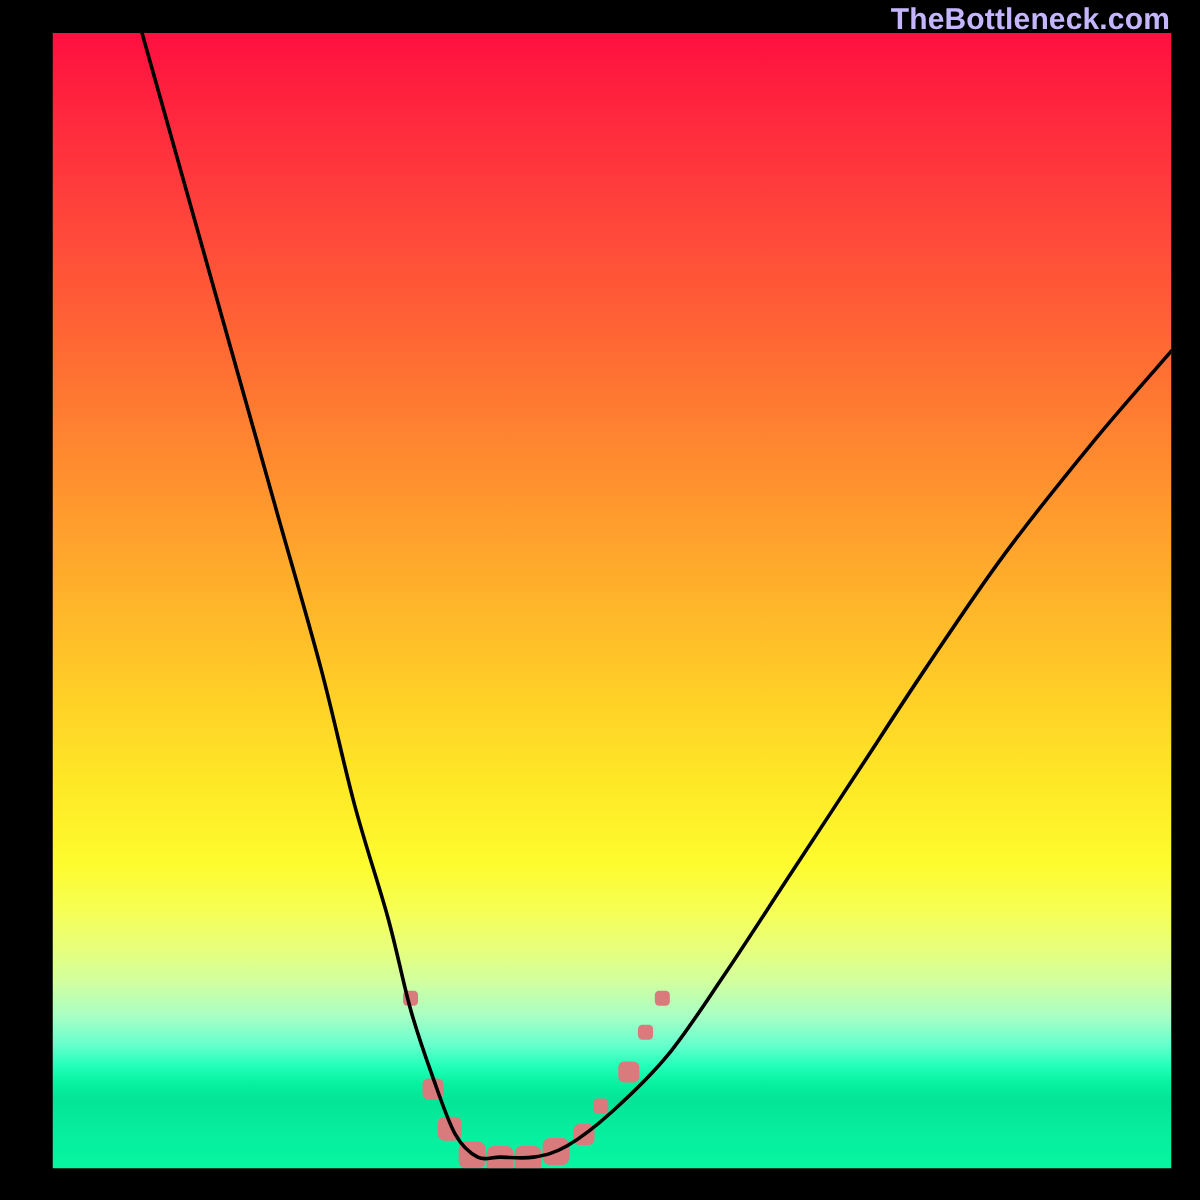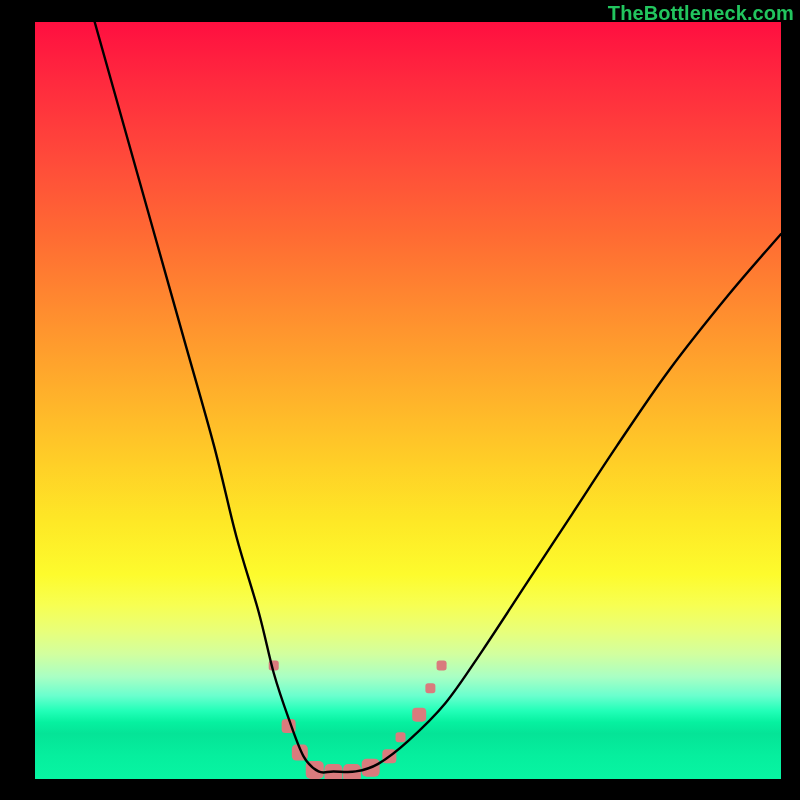--- a/index.html
+++ b/index.html
@@ -44,22 +44,22 @@
       #22ffb8 91%,
       #06f1a0 92.5%,
       #05e497 94%,
       #06ef9e 97%,
       #07f5a2 100%
     );
   }
   .watermark {
     position: absolute;
     top: 2px;
-    right: 6px;
-    color: #22c55e;
+    right: 20px;
+    color: #c4b5fd;
     font-size: 20px;
     font-weight: 600;
     letter-spacing: 0.1px;
     z-index: 5;
   }
   svg.curve {
     position: absolute;
     left: 0;
     top: 0;
     width: 746px;

